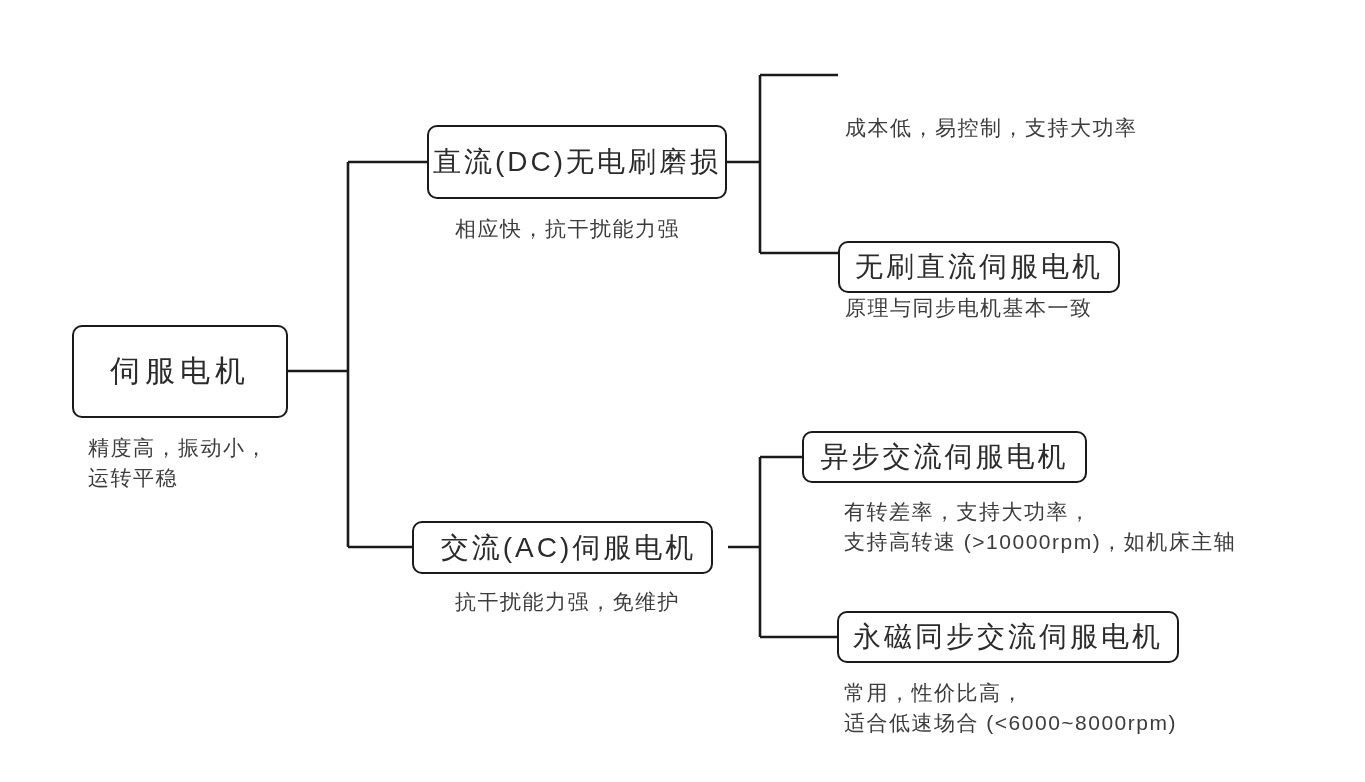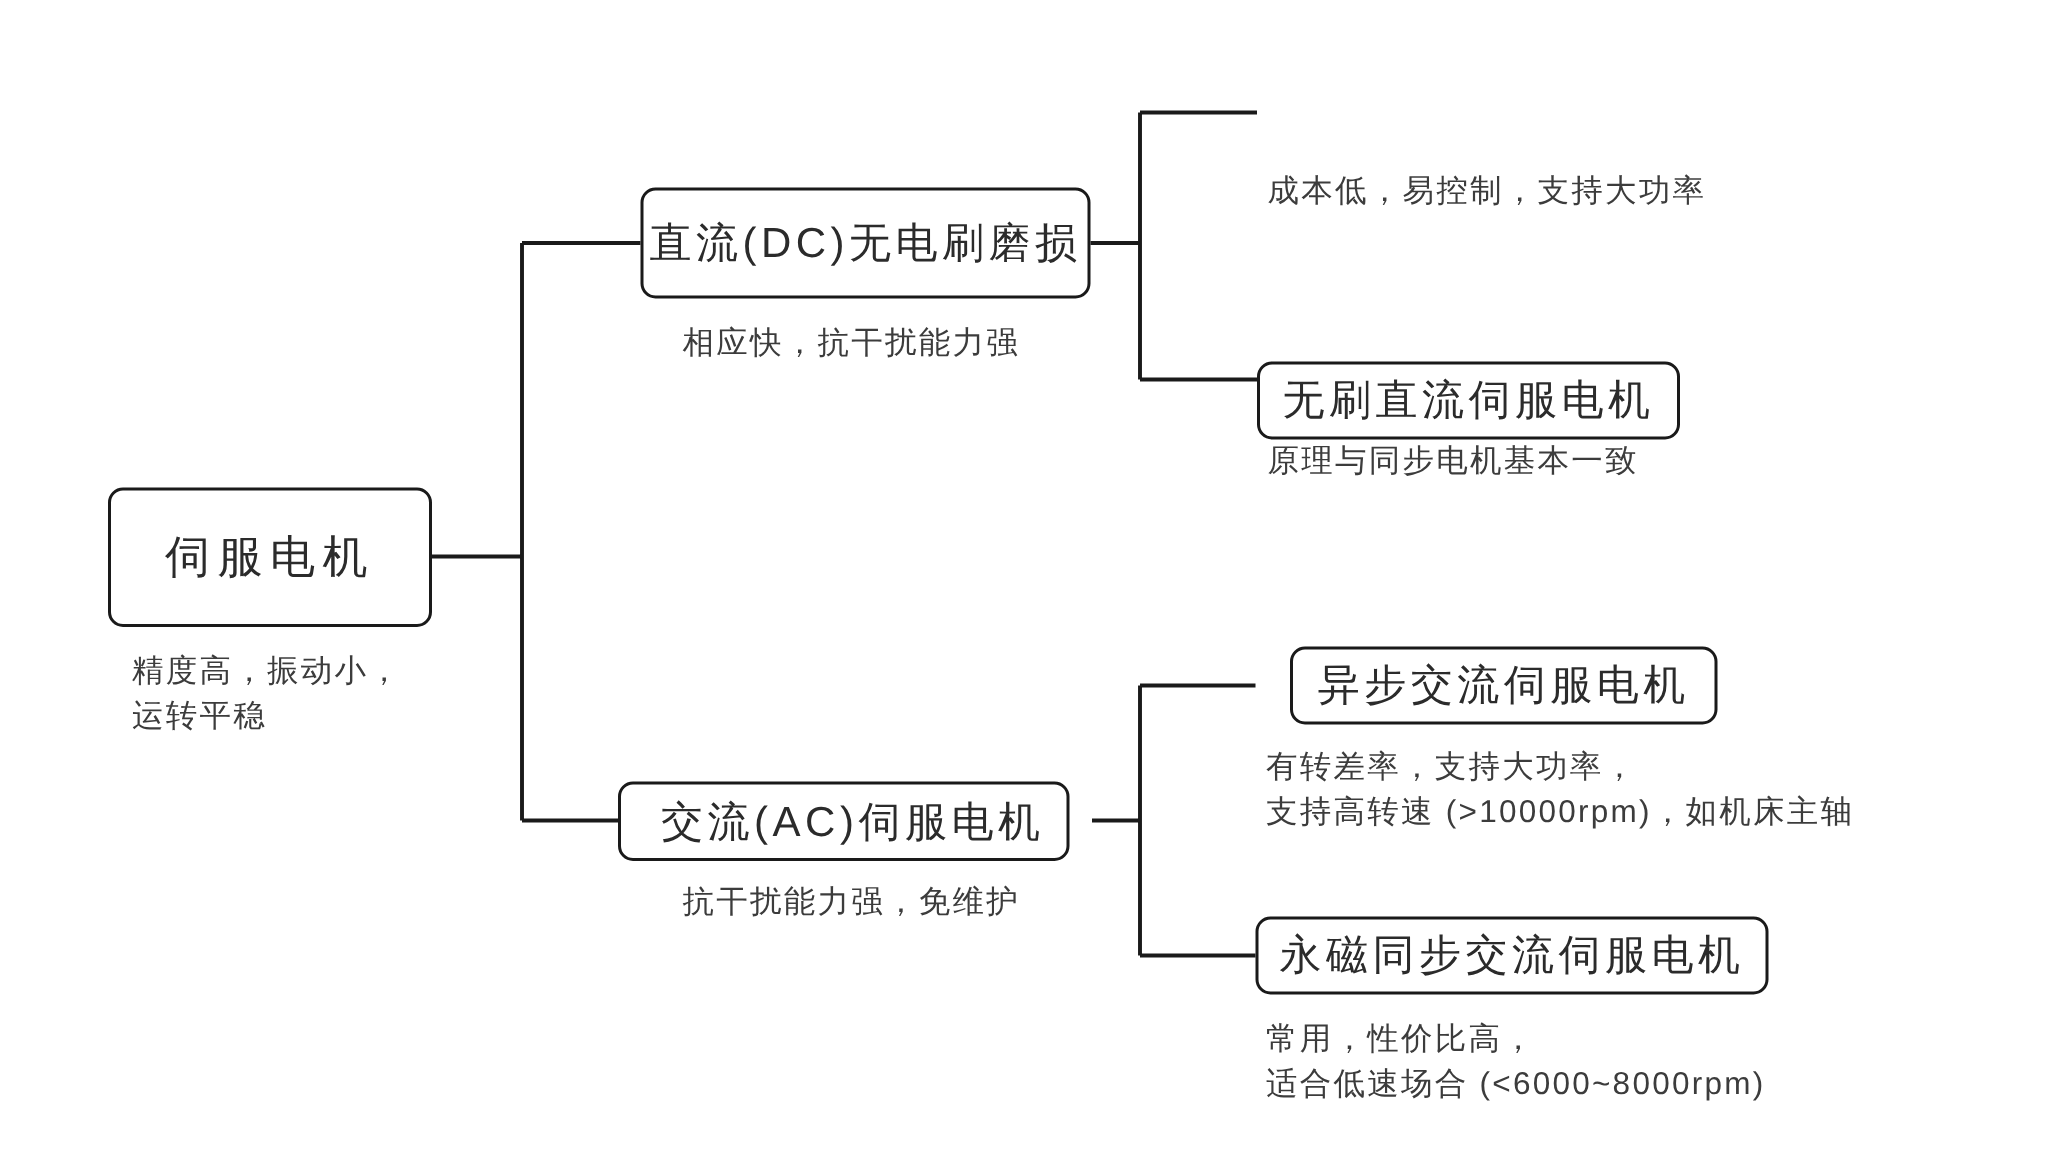--- a/index.html
+++ b/index.html
@@ -49,21 +49,21 @@
     letter-spacing: 1.5px;
     line-height: 30px;
     white-space: pre-line;
   }
   
   #box-root      { left: 72px;  top: 325px; width: 216px; height: 93px; }
   #box-dc        { left: 427px; top: 125px; width: 300px; height: 74px; }
   #box-ac        { left: 412px; top: 521px; width: 301px; height: 53px; padding-left: 12px; }
   #box-brushed   { left: 838px; top: 49px;  width: 284px; height: 53px; }
   #box-brushless { left: 838px; top: 215px; width: 282px; height: 52px; margin-top: 26px; }
-  #box-async     { left: 860px; top: 431px; width: 285px; height: 52px; align-items: center; }
+  #box-async     { left: 802px; top: 431px; width: 285px; height: 52px; align-items: center; }
   #box-pmsm      { left: 837px; top: 611px; width: 342px; height: 52px; }
   
   #note-root      { left: 88px;  top: 433px; }
   #note-dc        { left: 455px; top: 214px; }
   #note-ac        { left: 455px; top: 587px; }
   #note-brushed   { left: 845px; top: 113px; }
   #note-brushless { left: 845px; top: 293px; text-align: right; }
   #note-async     { left: 844px; top: 497px; }
   #note-pmsm      { left: 844px; top: 678px; }
 </style>

